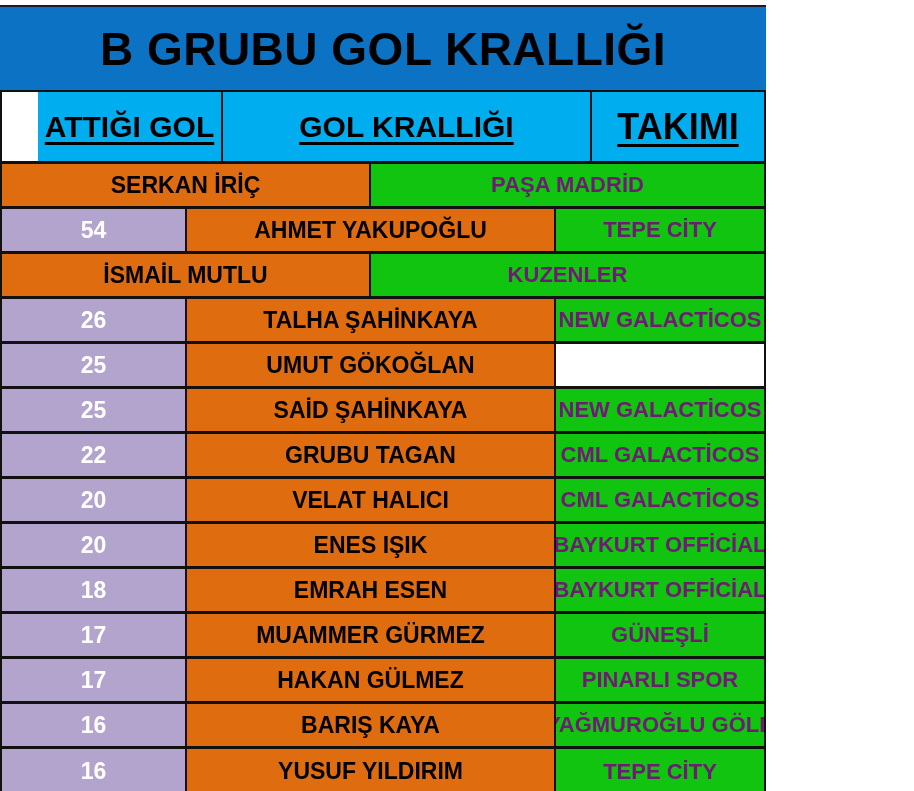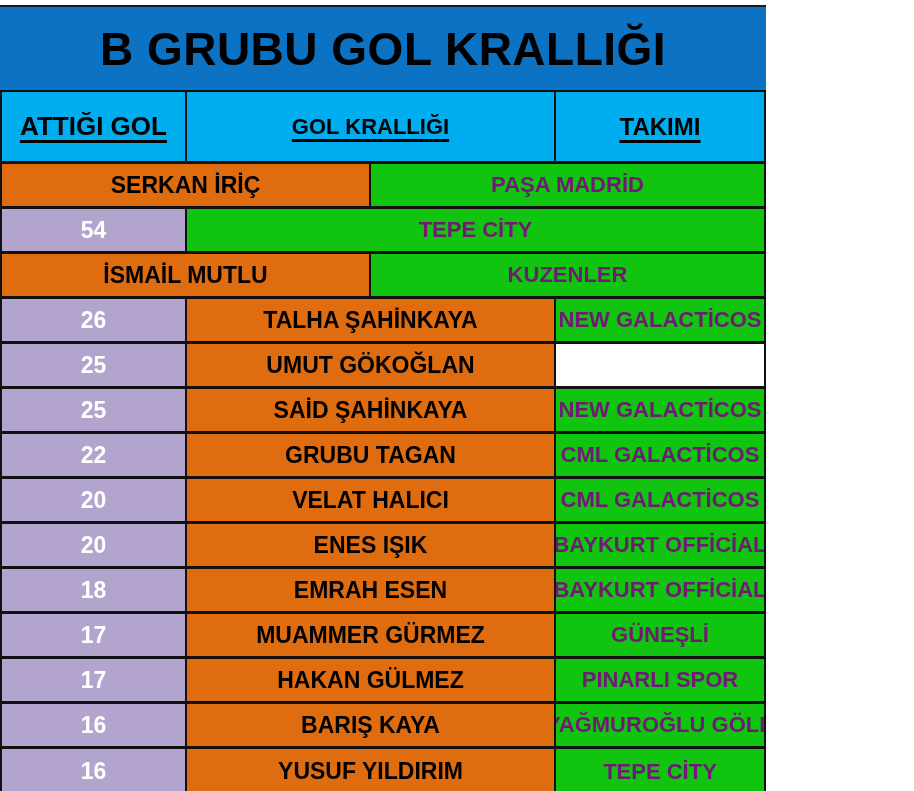--- a/index.html
+++ b/index.html
@@ -83,23 +83,23 @@
   .col-goals { width: 185px; flex: 0 0 185px; border-right: 2px solid #111111; }
   .col-name  { width: 369px; flex: 0 0 369px; border-right: 2px solid #111111; }
   .col-team  { flex: 1 1 auto; }
 
   
   .header-row .cell {
     background: #00aeef;
     color: #000000;
     font-weight: bold;
   }
-  .header-row .col-goals { font-size: 26px; }
-  .header-row .col-name  { font-size: 22px; }
-  .header-row .col-team  { font-size: 24px; }
+  .header-row .col-goals { font-size: 30px; margin-left: 36px; }
+  .header-row .col-name  { font-size: 30px; }
+  .header-row .col-team  { font-size: 36px; }
   .header-label {
     text-decoration: underline;
     text-underline-offset: 5px;
     text-decoration-thickness: 3px;
   }
 
   
   .data-row .col-goals {
     background: #b3a4ce;
     color: #ffffff;
@@ -148,20 +148,23 @@
       <span>SERKAN İRİÇ</span>
     </div>
     <div class="cell col-team">
       <span>PAŞA MADRİD</span>
     </div>
   </div>
         <div class="row data-row">
     <div class="cell col-goals">
       <span>54</span>
     </div>
+    <div class="cell col-name">
+      <span>AHMET YAKUPOĞLU</span>
+    </div>
     <div class="cell col-team">
       <span>TEPE CİTY</span>
     </div>
   </div>
         <div class="row data-row">
     <div class="cell col-name">
       <span>İSMAİL MUTLU</span>
     </div>
     <div class="cell col-team">
       <span>KUZENLER</span>

